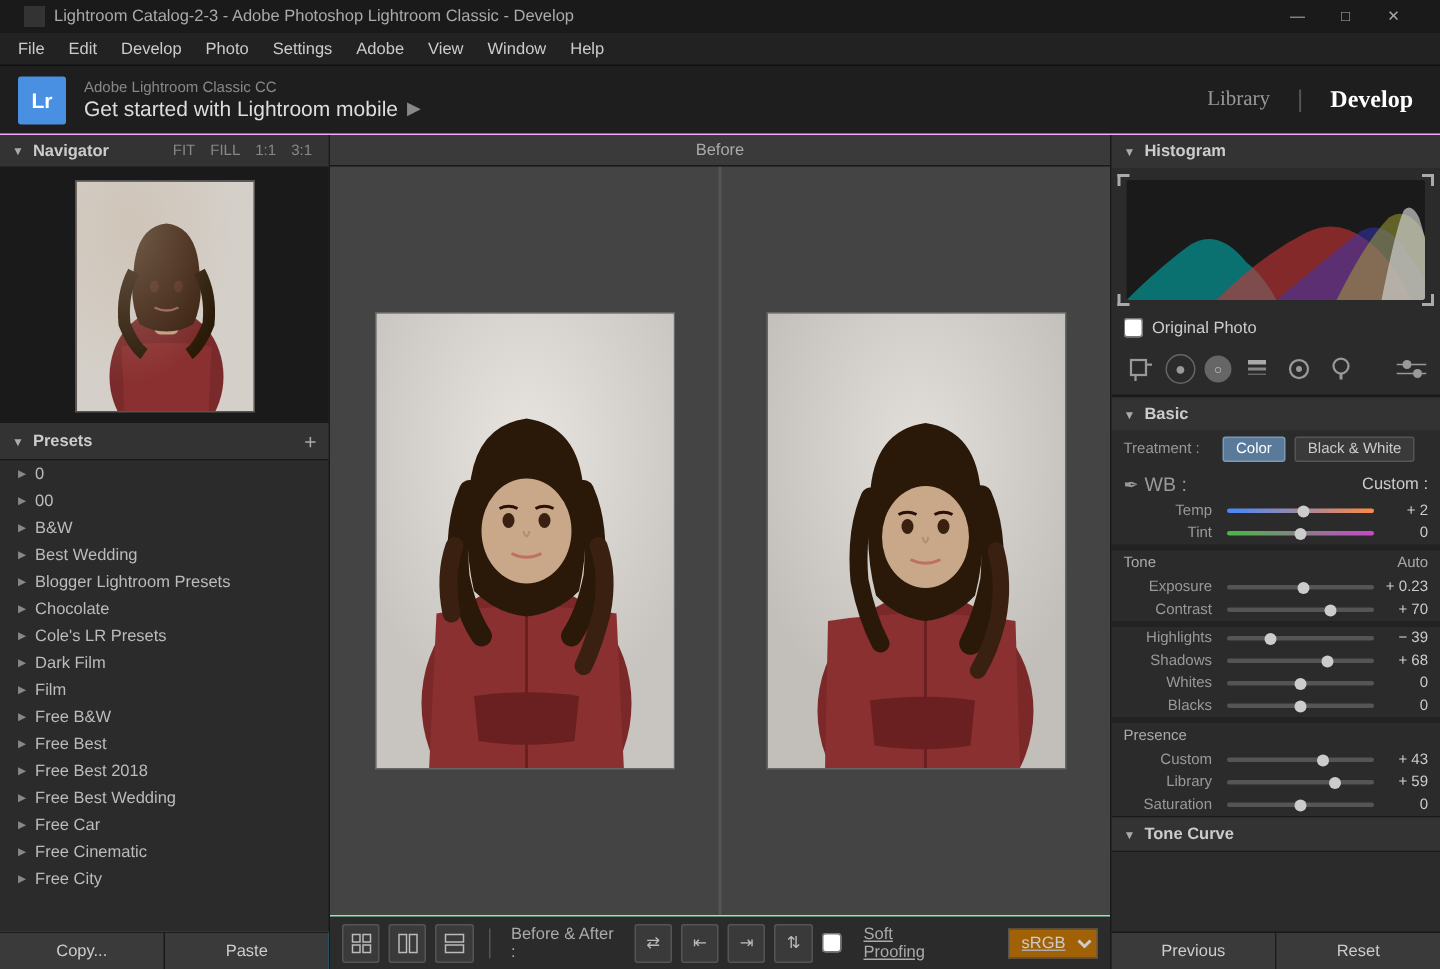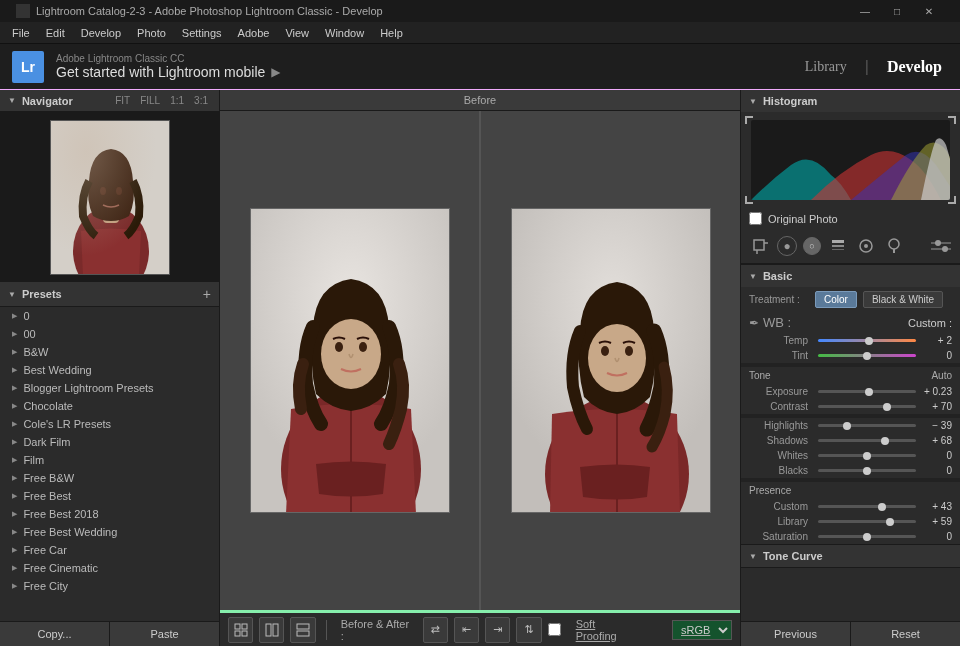--- a/index.html
+++ b/index.html
@@ -70,27 +70,27 @@
     .images-container { flex: 1; display: flex; overflow: hidden; }
     .image-pane { flex: 1; display: flex; align-items: center; justify-content: center; padding: 20px; border-right: 2px solid #555; }
     .image-pane:last-child { border-right: none; }
 
     
     .photo { width: 210px; height: 320px; background: #e8e4df; position: relative; overflow: hidden; border: 1px solid #666; }
     .photo-before { background: linear-gradient(180deg, #d4cfc8 0%, #c8c4bf 100%); }
     .photo-after { background: linear-gradient(180deg, #d0cbc4 0%, #c4c0ba 100%); }
 
     
-    .bottom-toolbar { height: 36px; background: #2b2b2b; border-top: 3px solid #86efac; display: flex; align-items: center; padding: 0 8px; gap: 6px; }
+    .bottom-toolbar { height: 36px; background: #2b2b2b; border-top: 1px solid #86efac; display: flex; align-items: center; padding: 0 8px; gap: 6px; }
     .tool-btn { width: 26px; height: 26px; background: #3a3a3a; border: 1px solid #555; border-radius: 2px; display: flex; align-items: center; justify-content: center; cursor: pointer; color: #bbb; font-size: 11px; }
     .toolbar-sep { width: 1px; height: 20px; background: #555; margin: 0 4px; }
     .toolbar-label { color: #aaa; font-size: 11px; padding: 0 4px; }
     .soft-proofing-check { display: flex; align-items: center; gap: 15px; color: #aaa; font-size: 11px; margin-left: auto; text-decoration: underline; }
     .soft-proofing-check input { margin: 0; }
-    .toolbar-dropdown { background: #14532d; border: 1px solid #555; color: #ccc; font-size: 11px; padding: 2px 4px; cursor: pointer; margin-left: 24px; }
+    .toolbar-dropdown { background: #a16207; border: 1px solid #555; color: #ccc; font-size: 11px; padding: 2px 4px; cursor: pointer; margin-left: 24px; }
 
     
     .right-panel { width: 220px; background: #2b2b2b; border-left: 1px solid #1a1a1a; display: flex; flex-direction: column; flex-shrink: 0; overflow-y: auto; }
 
     
     .histogram-section { background: #2b2b2b; border-bottom: 1px solid #1a1a1a; }
     .histogram-chart { height: 80px; background: #1a1a1a; position: relative; overflow: hidden; margin: 4px 6px; border-radius: 2px; }
 
     
     .right-section { border-bottom: 1px solid #1a1a1a; }

